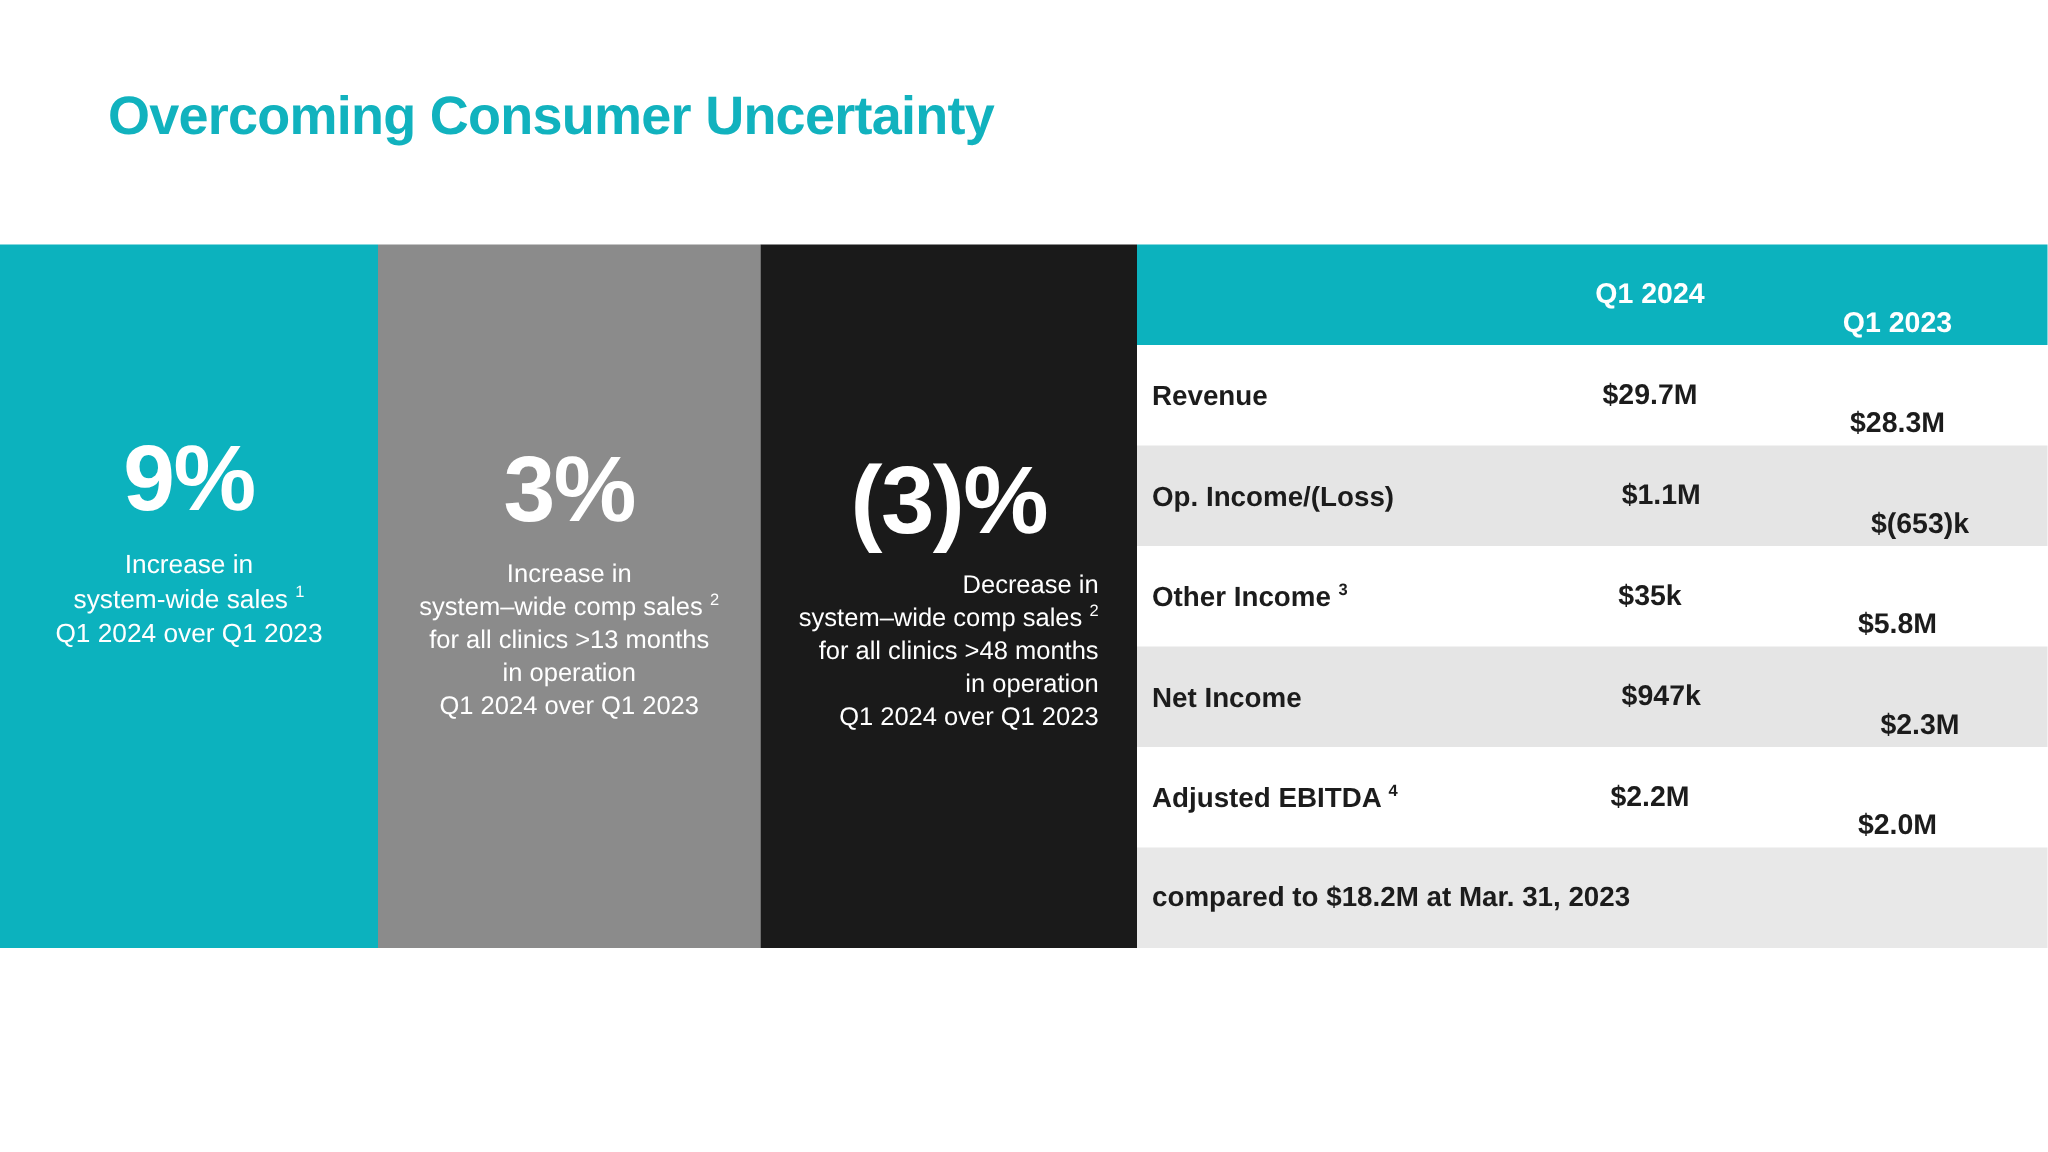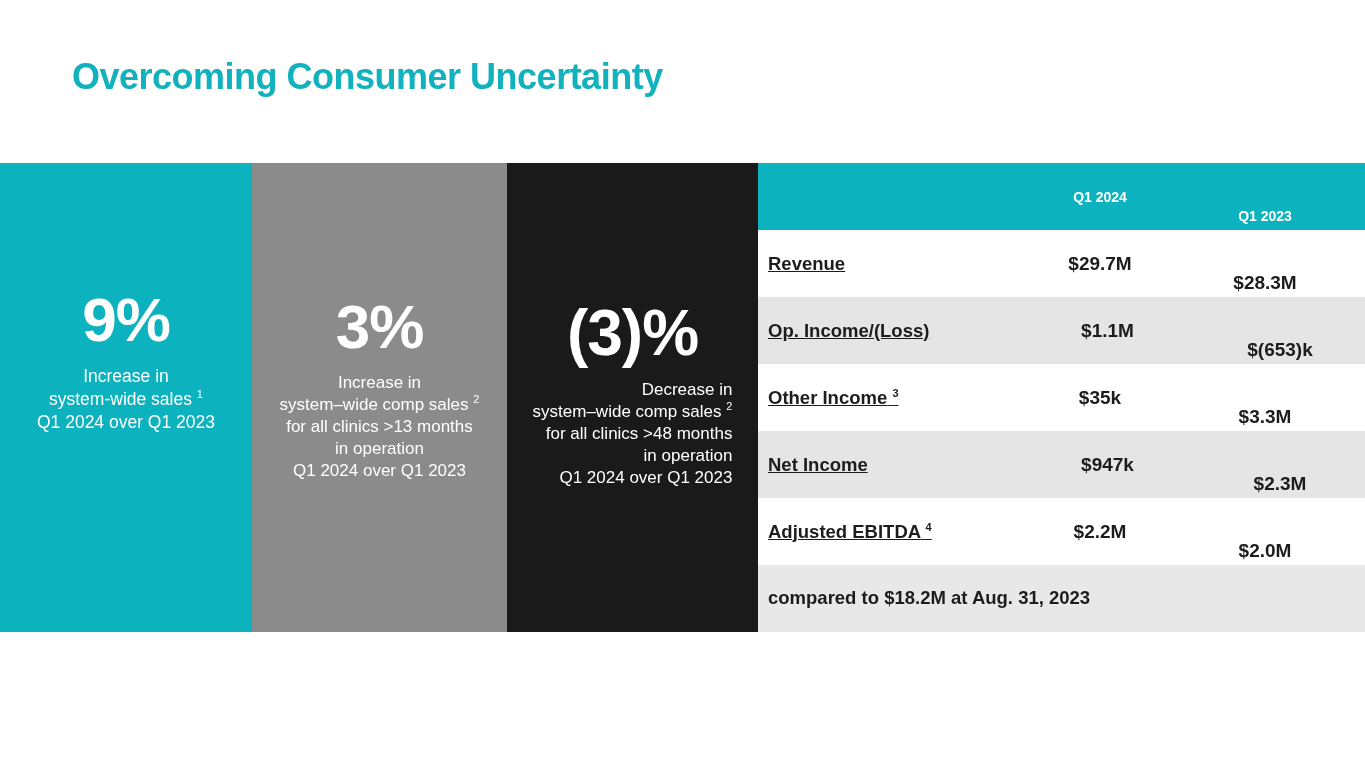--- a/index.html
+++ b/index.html
@@ -94,30 +94,29 @@
     align-items:center;
   }
 
   .cell-label{
     flex:0 0 262px;
     padding-left:10px;
     box-sizing:border-box;
     font-size:18.5px;
     font-weight:bold;
     text-align:left;
-    text-decoration:underline;
   }
   .cell-val{
     flex:0 0 160px;
     text-align:center;
     font-size:19px;
     font-weight:bold;
   }
   .cell-val.second{flex:0 0 170px;margin-top:39px;}
-  .fin-row.header .cell-val{font-size:14px;}
+  .fin-row.header .cell-val{font-size:19px;}
 
   .note-text{
     padding-left:10px;
     padding-right:12px;
     font-size:18.5px;
     font-weight:bold;
     line-height:1.32;
   }
 
   
@@ -183,38 +182,38 @@
 
   <div class="fin-row body shaded">
     <div class="cell-label"><span>Op. Income/(Loss)</span><span class="sup"></span></div>
     <div class="cell-val">$1.1M</div>
     <div class="cell-val second">$(653)k</div>
   </div>
 
   <div class="fin-row body">
     <div class="cell-label"><span>Other Income</span> <span class="sup">3</span></div>
     <div class="cell-val">$35k</div>
-    <div class="cell-val second">$3.3M</div>
+    <div class="cell-val second">$5.8M</div>
   </div>
 
   <div class="fin-row body shaded">
     <div class="cell-label"><span>Net Income</span><span class="sup"></span></div>
     <div class="cell-val">$947k</div>
     <div class="cell-val second">$2.3M</div>
   </div>
 
   <div class="fin-row body">
     <div class="cell-label"><span>Adjusted EBITDA</span> <span class="sup">4</span></div>
     <div class="cell-val">$2.2M</div>
     <div class="cell-val second">$2.0M</div>
   </div>
 
   <div class="fin-row note">
     <div class="note-text">
-      <div>compared to $18.2M at Aug. 31, 2023</div>
+      <div>compared to $18.2M at Mar. 31, 2023</div>
     </div>
   </div>
 </div>
 
 <div class="footer">
 
   
 
   
 

